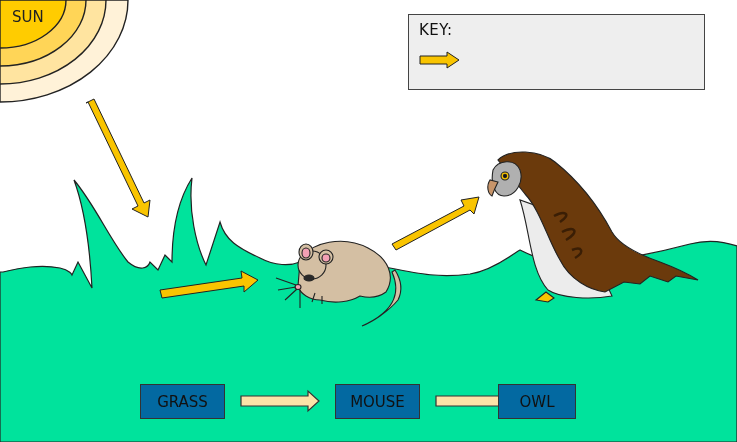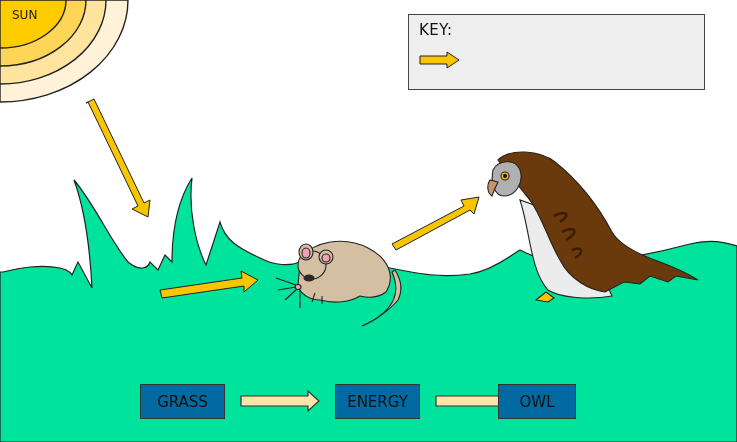--- a/index.html
+++ b/index.html
@@ -3,21 +3,21 @@
 <meta charset="utf-8">
 <style>
   html, body { margin: 0; padding: 0; background: #ffffff; }
   body { width: 737px; height: 442px; position: relative; overflow: hidden; font-family: "DejaVu Sans", sans-serif; }
   #scene { position: absolute; left: 0; top: 0; width: 737px; height: 442px; }
   .key-box { position: absolute; left: 408px; top: 14px; width: 297px; height: 76px; background: #eeeeee; border: 1.5px solid #444; box-sizing: border-box; }
   .key-title { position: absolute; left: 10px; top: 6px; font-size: 15px; color: #111; letter-spacing: 0.5px; }
   .key-arrow { position: absolute; left: 10px; top: 36px; }
   .key-text { position: absolute; left: 58px; top: 33px; font-size: 15px; color: #111; letter-spacing: 0.6px; word-spacing: 6px; }
   .chain-box { position: absolute; top: 384px; height: 35px; background: #0369a1; border: 1.5px solid #333; box-sizing: border-box; font-size: 15px; color: #111; display: flex; align-items: center; justify-content: center; }
-  .sun-label { position: absolute; left: 12px; top: 8px; font-size: 12px; color: #222; }
+  .sun-label { position: absolute; left: 12px; top: 8px; font-size: 15px; color: #222; }
 </style>
 </head>
 <body>
 
 <svg id="scene" width="737" height="442" viewBox="0 0 737 442" xmlns="http://www.w3.org/2000/svg">
 
   <g stroke="#222" stroke-width="1.4">
     <path d="M0,0 L128,0 A128,102 0 0 1 0,102 Z" fill="#fff2d8"></path>
     <path d="M0,0 L106,0 A106,84 0 0 1 0,84 Z" fill="#ffe4a0"></path>
     <path d="M0,0 L86,0 A86,66 0 0 1 0,66 Z" fill="#ffd557"></path>
@@ -78,14 +78,14 @@
 <div class="sun-label">SUN</div>
 
 <div class="key-box">
   <div class="key-title">KEY:</div>
   <svg class="key-arrow" width="42" height="18" viewBox="0 0 42 18">
     <polygon points="1,5 28,5 28,1 40,9 28,17 28,13 1,13" fill="#f9c400" stroke="#222" stroke-width="1"></polygon>
   </svg>
 </div>
 
 <div class="chain-box" style="left:140px; width:85px;">GRASS</div>
-<div class="chain-box" style="left:335px; width:85px;">ENERGY</div>
+<div class="chain-box" style="left:335px; width:85px;">MOUSE</div>
 <div class="chain-box" style="left:498px; width:78px;">OWL</div>
 
 </body></html>

